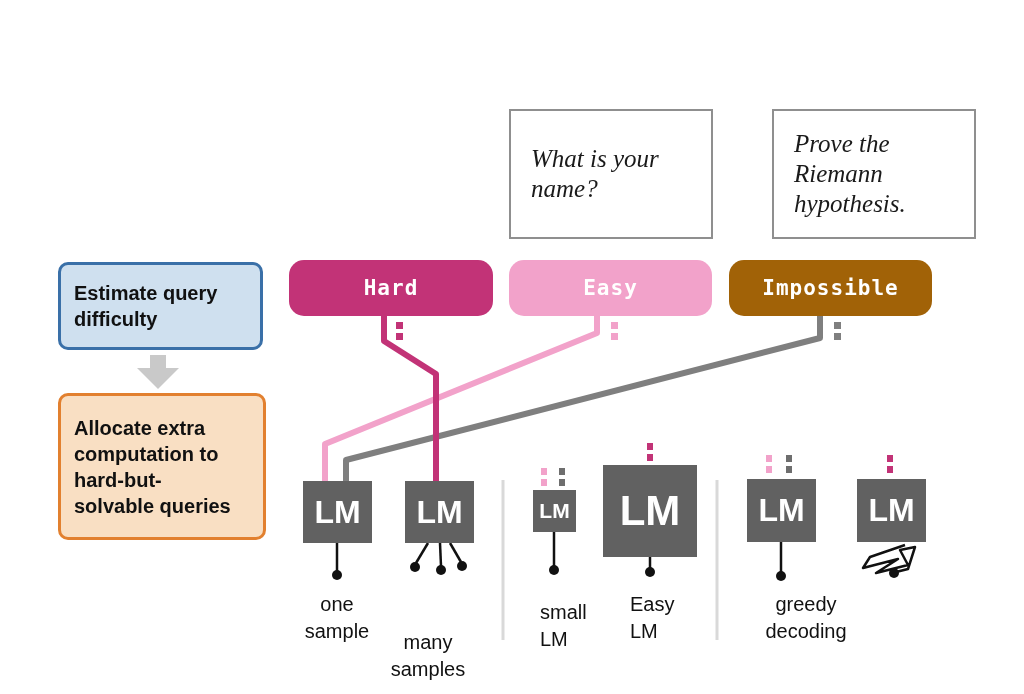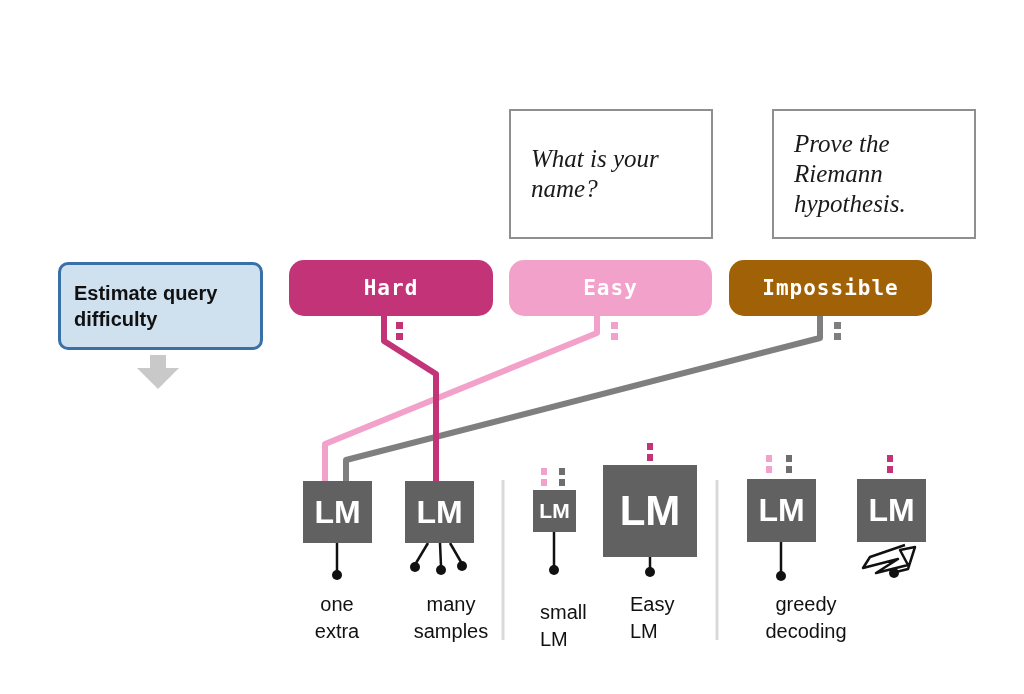--- a/index.html
+++ b/index.html
@@ -50,21 +50,21 @@
   .lm-large{left:603px;top:465px;width:94px;height:92px;font-size:42px;}
   .lm-greedy{left:747px;top:479px;width:69px;height:63px;font-size:32px;}
   .lm-search{left:857px;top:479px;width:69px;height:63px;font-size:32px;}
   
   .lm-label{
     position:absolute;top:591px;font-size:20px;line-height:27px;color:#111;
     white-space:pre-line;
   }
   .lm-label.centered{width:120px;text-align:center;}
   .lab-one{left:277px;}
-  .lab-many{left:391px;}
+  .lab-many{left:368px;margin-top:38px;}
   .lab-small{left:540px;text-align:left;margin-top:8px;}
   .lab-large{left:630px;text-align:left;}
   .lab-greedy{left:746px;}
   .lab-search{left:830px;}
   svg.overlay{position:absolute;left:0;top:0;}
 </style>
 </head>
 <body>
 
 <div class="canvas">
@@ -141,20 +141,26 @@
     <g>
       <path d="M905,545 L870,557 L863,568 L898,559 L876,573 L908,565 L900,550 L915,547 L908,569 L896,572" fill="#ffffff" stroke="#111" stroke-width="2.5" stroke-linejoin="round"></path>
       <circle cx="894" cy="573" r="5" fill="#111"></circle>
     </g>
   </svg>
 
   <div class="flow-box blue">
     <span>Estimate query
 difficulty</span>
   </div>
+  <div class="flow-box orange">
+    <span>Allocate extra
+computation to
+hard-but-
+solvable queries</span>
+  </div>
 
   <div class="query-box q2">
     <span>What is your
 name?</span>
   </div>
   <div class="query-box q3">
     <span>Prove the
 Riemann
 hypothesis.</span>
   </div>
@@ -182,21 +188,21 @@
     <span>LM</span>
   </div>
   <div class="lm-box lm-greedy">
     <span>LM</span>
   </div>
   <div class="lm-box lm-search">
     <span>LM</span>
   </div>
 
   <div class="lm-label centered lab-one">one
-extra</div>
+sample</div>
   <div class="lm-label centered lab-many">many
 samples</div>
   <div class="lm-label lab-small">small
 LM</div>
   <div class="lm-label lab-large">Easy
 LM</div>
   <div class="lm-label centered lab-greedy">greedy
 decoding</div>
 
 </div>

